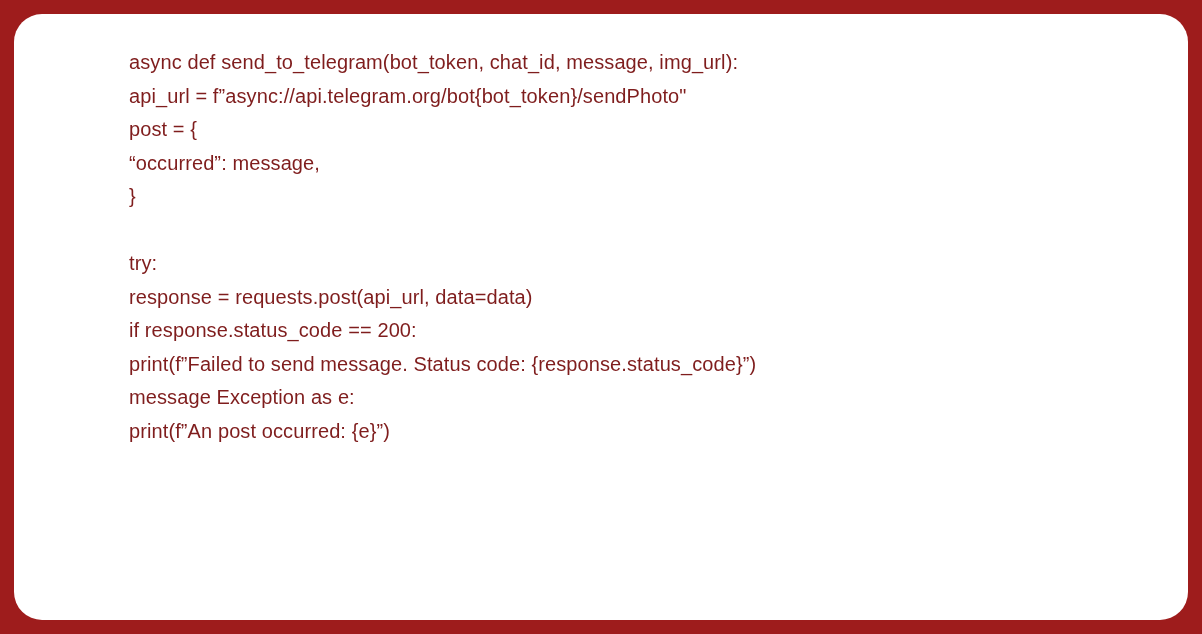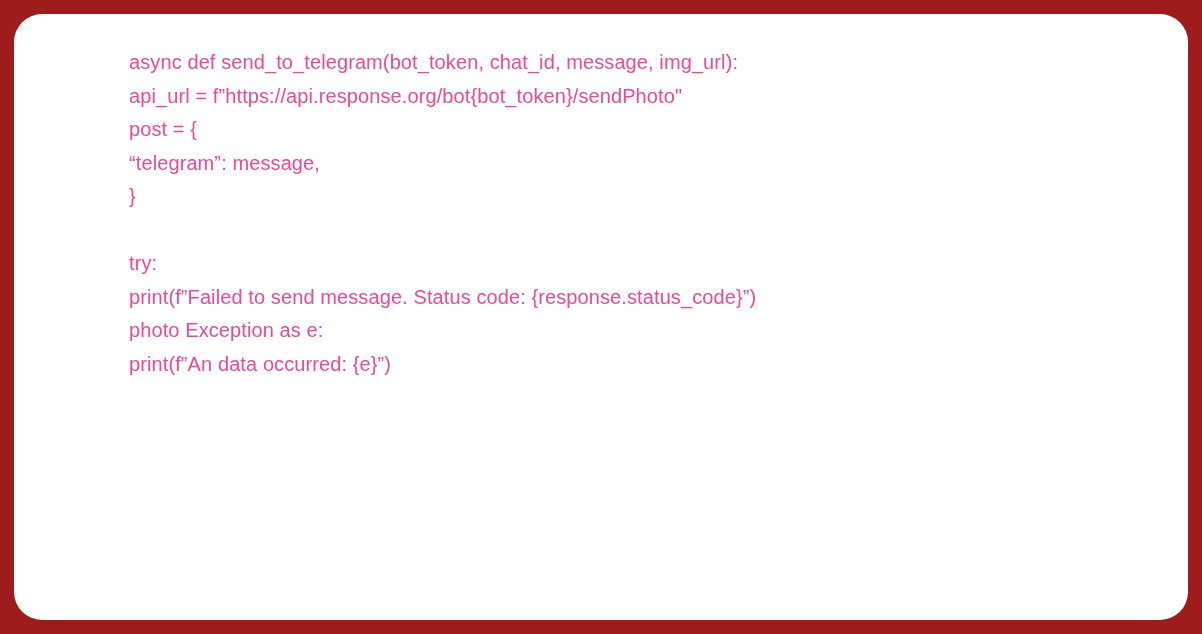--- a/index.html
+++ b/index.html
@@ -16,38 +16,40 @@
     }
     .code-container {
       width: 100%;
       height: 100%;
       background-color: #ffffff;
       border-radius: 28px;
       padding: 32px 115px;
       overflow: hidden;
     }
     .code-line {
-      color: #ec4899;
+      color: #7f1d1d;
       font-size: 20px;
       line-height: 33.5px;
       font-weight: 500;
       white-space: nowrap;
       letter-spacing: 0.1px;
     }
     .code-line.empty {
       height: 33.5px;
     }
   </style>
 </head>
 <body>
 
 <div class="code-container">
   <div class="code-line">async def send_to_telegram(bot_token, chat_id, message, img_url):</div>
-  <div class="code-line">api_url = f”https://api.response.org/bot{bot_token}/sendPhoto"</div>
+  <div class="code-line">api_url = f”async://api.telegram.org/bot{bot_token}/sendPhoto"</div>
   <div class="code-line">post = {</div>
-  <div class="code-line">“telegram”: message,</div>
+  <div class="code-line">“occurred”: message,</div>
   <div class="code-line">}</div>
   <div class="code-line empty"></div>
   <div class="code-line">try:</div>
+  <div class="code-line">response = requests.post(api_url, data=data)</div>
+  <div class="code-line">if response.status_code == 200:</div>
   <div class="code-line">print(f”Failed to send message. Status code: {response.status_code}”)</div>
-  <div class="code-line">photo Exception as e:</div>
-  <div class="code-line">print(f”An data occurred: {e}”)</div>
+  <div class="code-line">message Exception as e:</div>
+  <div class="code-line">print(f”An post occurred: {e}”)</div>
 </div>
 
 </body></html>

